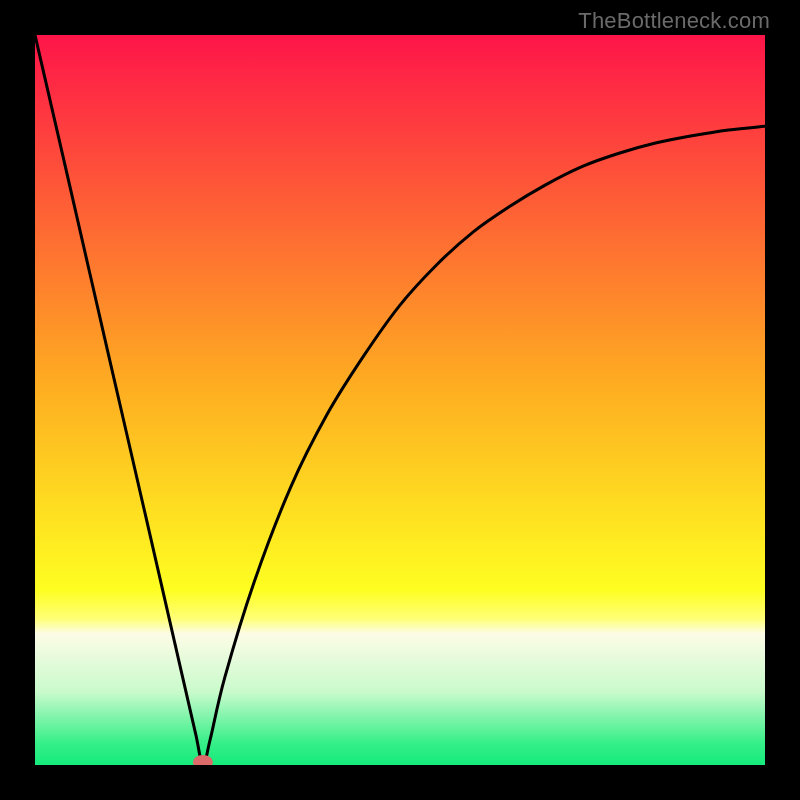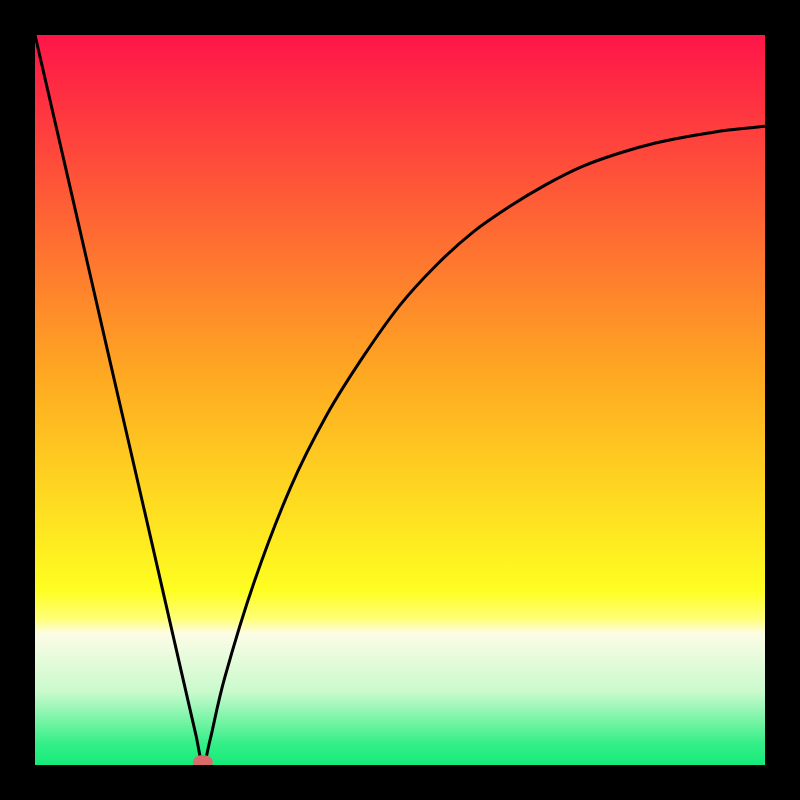--- a/index.html
+++ b/index.html
@@ -34,20 +34,21 @@
     font-weight: 400;
   }
   svg {
     display: block;
   }
 </style>
 </head>
 <body>
 
 <div class="outer">
+  <div class="watermark">TheBottleneck.com</div>
   <div class="plot-area">
     <svg id="chart-svg" width="730" height="730" viewBox="0 0 730 730">
         <defs>
           <linearGradient id="bg-grad" x1="0" y1="0" x2="0" y2="1">
             <stop offset="0%" stop-color="#fe1549"></stop>
             <stop offset="48%" stop-color="#fead21"></stop>
             <stop offset="76%" stop-color="#fefe21"></stop>
             <stop offset="80%" stop-color="#ffff78"></stop>
             <stop offset="82%" stop-color="#fcfce6"></stop>
             <stop offset="90%" stop-color="#c9facc"></stop>

